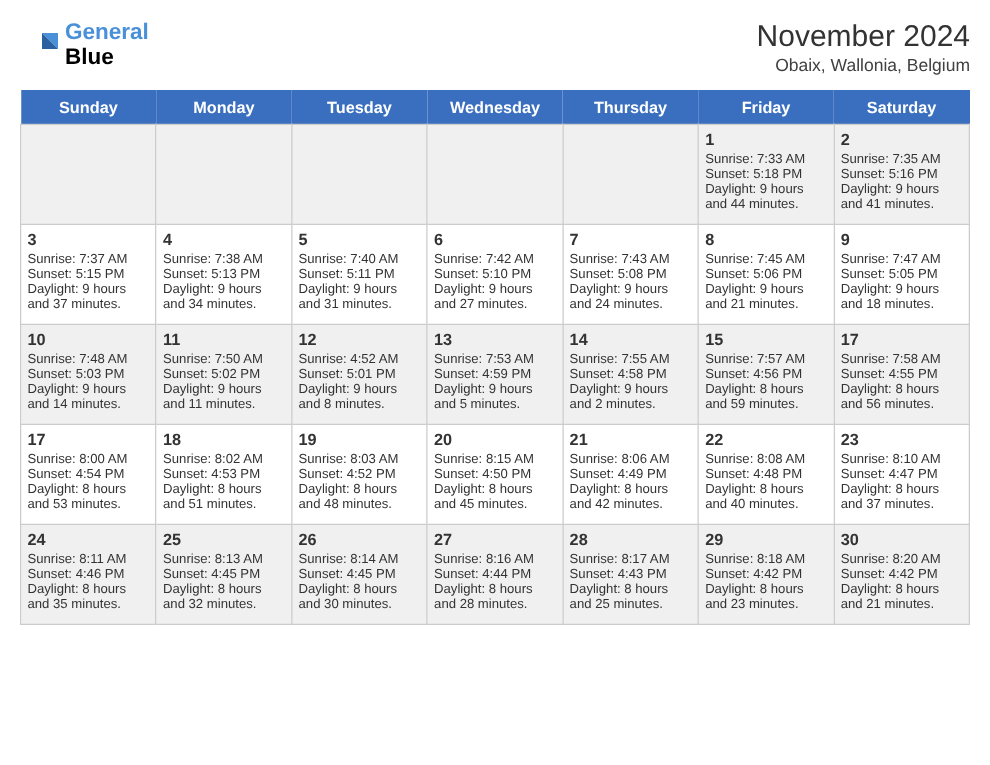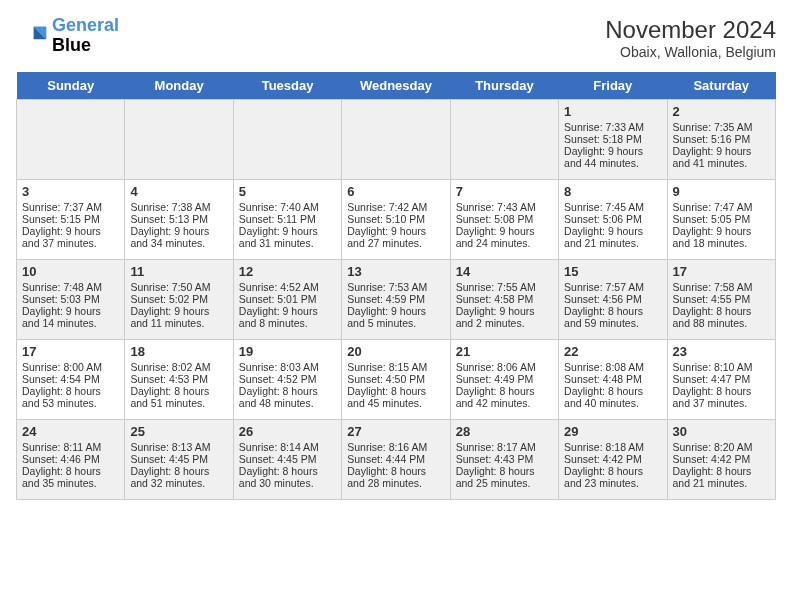--- a/index.html
+++ b/index.html
@@ -214,21 +214,21 @@
         <td>
           <span class="day-num">15</span>
           <div>Sunrise: 7:57 AM</div>
           <div>Sunset: 4:56 PM</div>
           <div>Daylight: 8 hours and 59 minutes.</div>
         </td>
         <td>
           <span class="day-num">17</span>
           <div>Sunrise: 7:58 AM</div>
           <div>Sunset: 4:55 PM</div>
-          <div>Daylight: 8 hours and 88 minutes.</div>
+          <div>Daylight: 8 hours and 56 minutes.</div>
         </td>
       </tr>
       <tr class="row-white">
         <td>
           <span class="day-num">17</span>
           <div>Sunrise: 8:00 AM</div>
           <div>Sunset: 4:54 PM</div>
           <div>Daylight: 8 hours and 53 minutes.</div>
         </td>
         <td>

